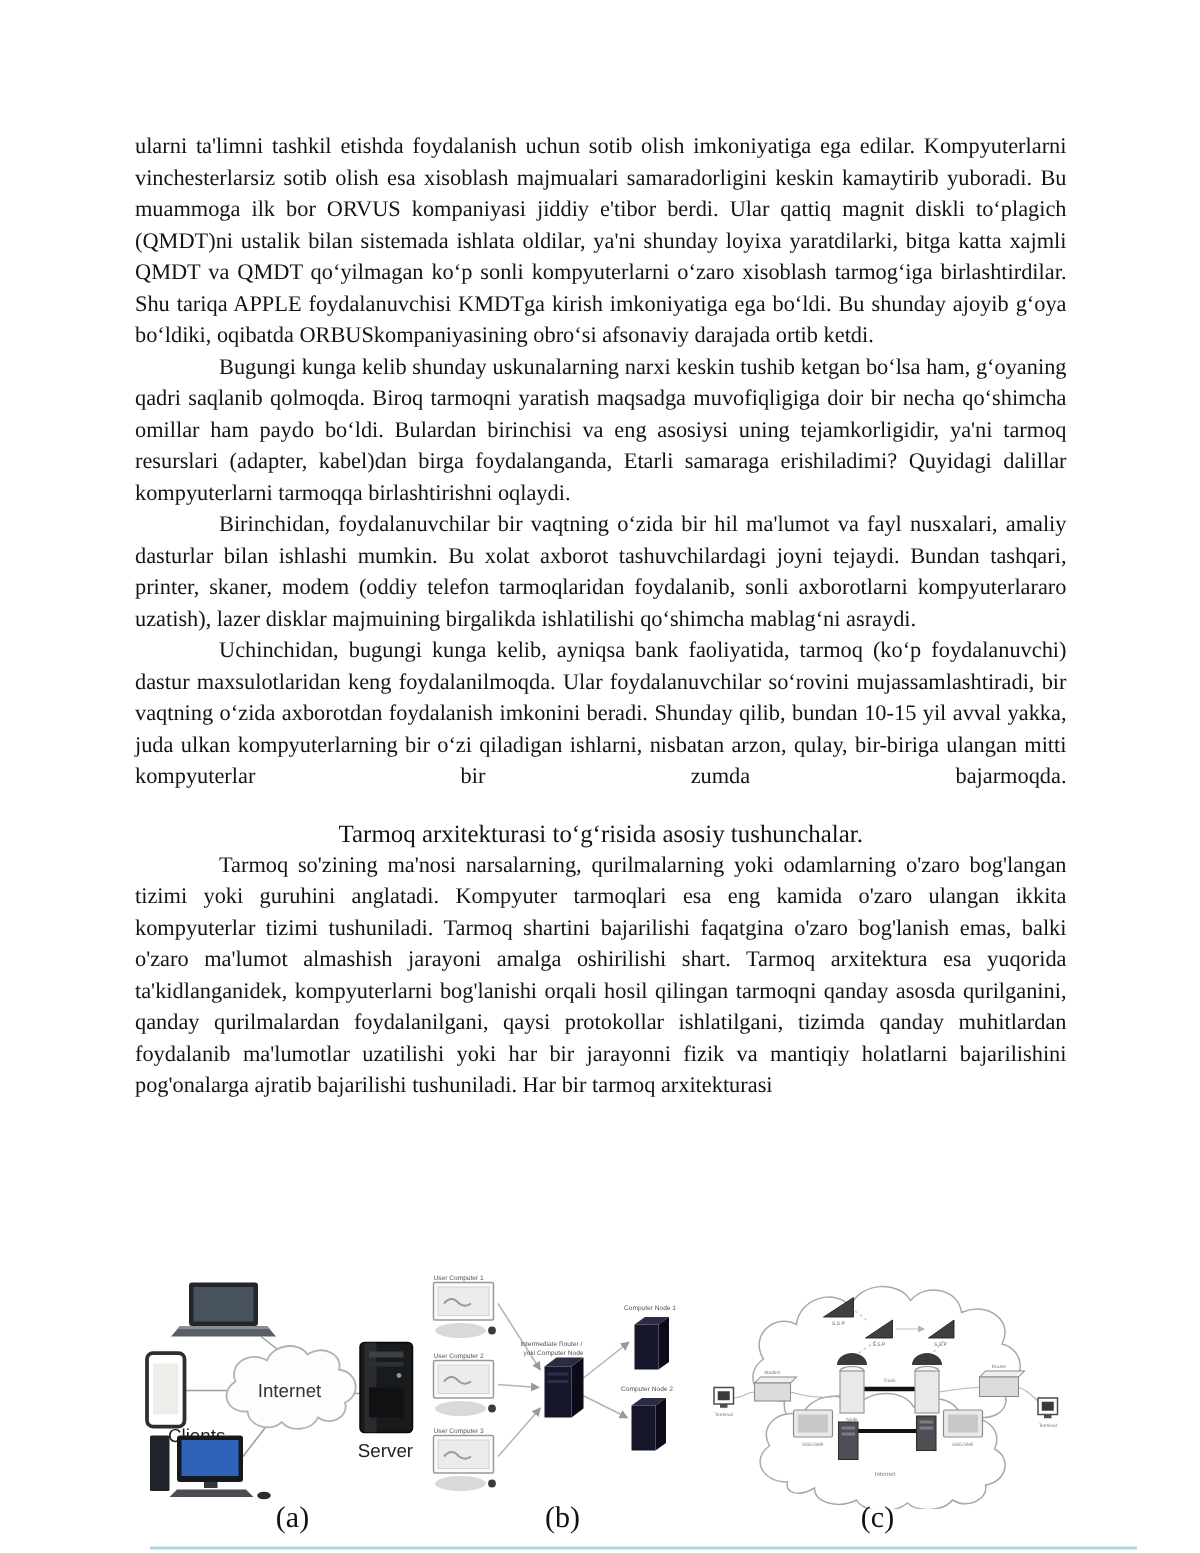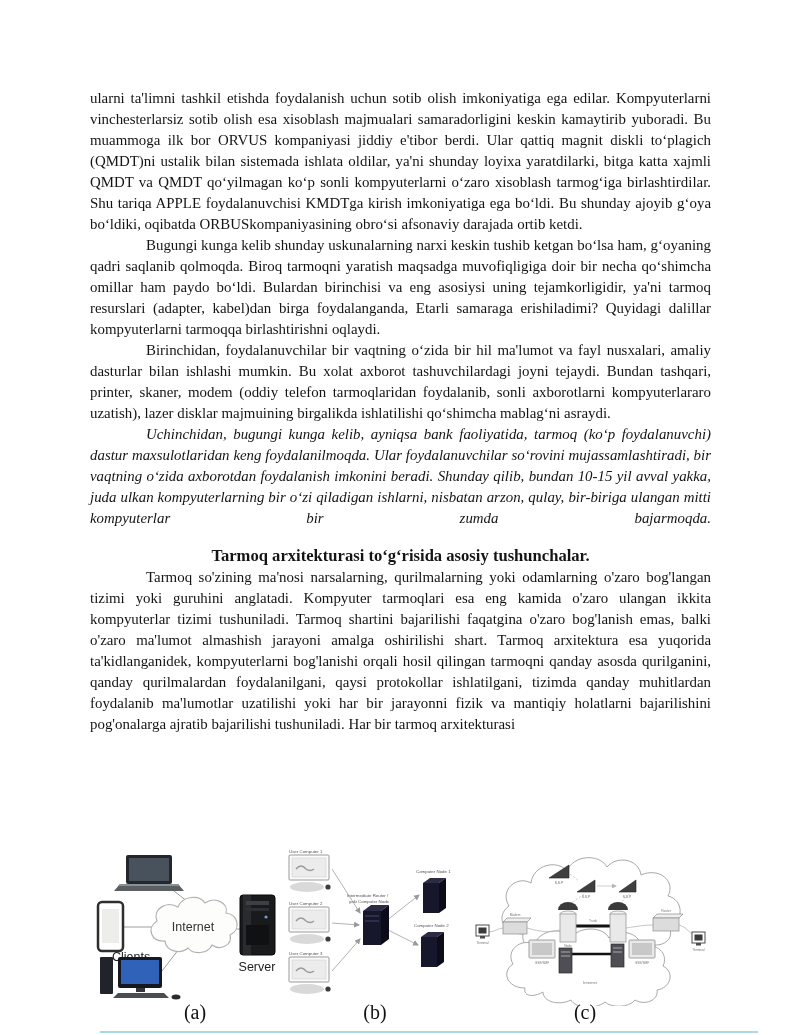--- a/index.html
+++ b/index.html
@@ -6,23 +6,23 @@
   body{
     width:800px;height:1035px;background:#ffffff;position:relative;overflow:hidden;
     font-family:"Liberation Serif", serif;color:#141414;
   }
   .text-block{
     position:absolute;left:90px;top:88px;width:621px;
     font-size:14.9px;line-height:21px;text-align:justify;
   }
   .para{margin:0;text-indent:56px;}
   .para.first{text-indent:0;font-family:Liberation Serif, serif;}
-  .para.justify-last{text-align-last:justify;font-style:italic;}
+  .para.justify-last{text-align-last:justify;}
   .doc-heading{
-    margin:16px 0 0 0;text-align:center;font-weight:bold;font-size:16.6px;
+    margin:16px 0 0 0;text-align:center;font-weight:normal;font-size:16.6px;
     text-indent:0;line-height:22px;
   }
   .figure-part{position:absolute;top:845px;}
   .fig-a{left:90px;}
   .fig-b{left:285px;}
   .fig-c{left:473px;top:848px;}
   .fig-caption{
     position:absolute;top:1001px;font-size:20px;color:#111;text-align:center;
     font-family:"Liberation Serif", serif;
   }

